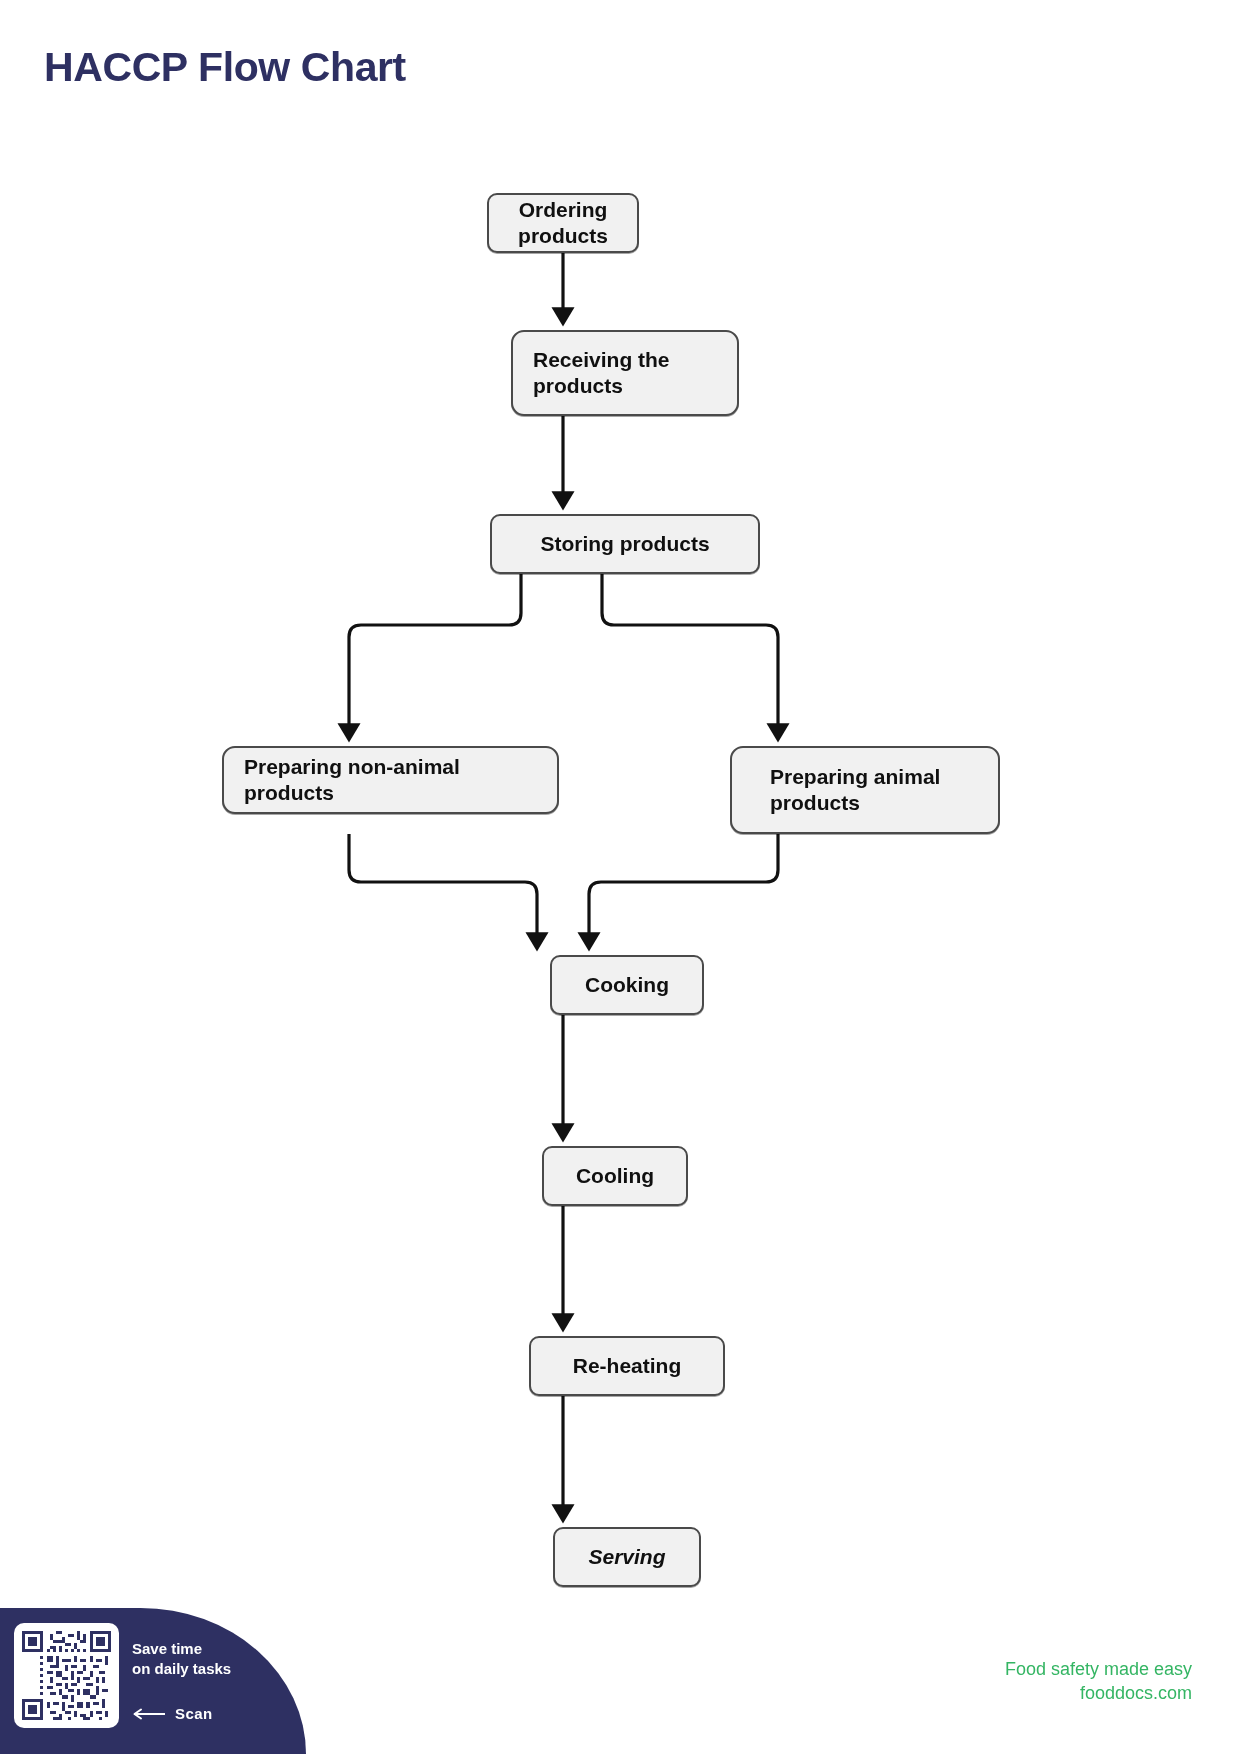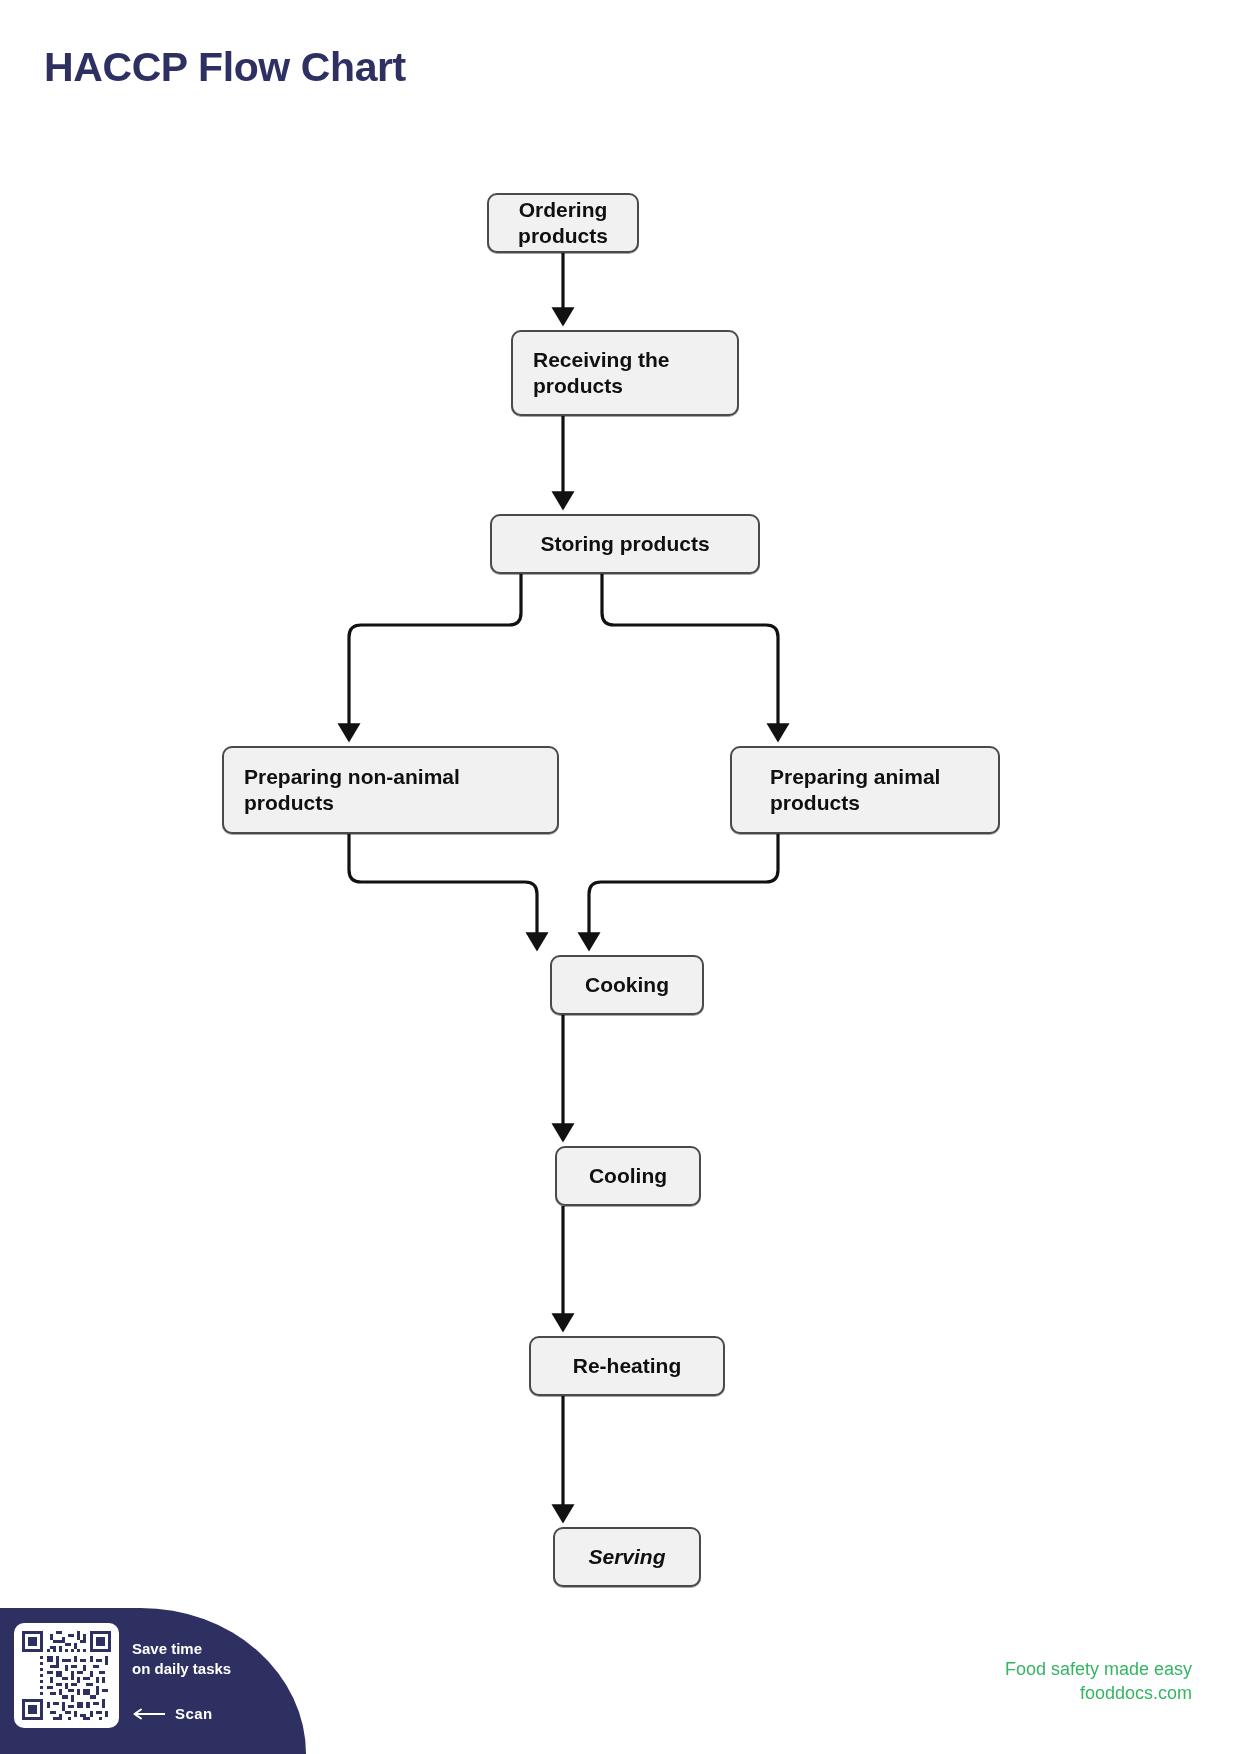--- a/index.html
+++ b/index.html
@@ -54,21 +54,21 @@
     align-items: center;
     color: #101010;
     font-weight: bold;
     font-size: 21px;
     line-height: 1.25;
     padding: 0 20px;
     font-family: "Liberation Sans", sans-serif;
     box-shadow: 0 1px 0 rgba(0,0,0,0.35);
   }
   .node.center { justify-content: center; text-align: center; }
-  .node.left   { justify-content: center; text-align: left; }
+  .node.left   { justify-content: center; text-align: left; border-radius: 13px; }
 
   
   #qr-badge {
     position: absolute;
     left: 0;
     top: 1608px;
     width: 306px;
     height: 146px;
     background: #2e3062;
     border-top-right-radius: 170px 150px;
@@ -206,33 +206,33 @@
     </div>
 
     <div class="node left" style="left:511px; top:330px; width:228px; height:86px;">
       <span>Receiving the products</span>
     </div>
 
     <div class="node center" style="left:490px; top:514px; width:270px; height:60px;">
       <span>Storing products</span>
     </div>
 
-    <div class="node left" style="left:222px; top:746px; width:337px; height:88px;">
+    <div class="node left" style="left:222px; top:746px; width:337px; height:68px;">
       <span>Preparing non-animal products</span>
     </div>
 
     <div class="node left" style="left:730px; top:746px; width:270px; height:88px;padding-left:38px;">
       <span>Preparing animal products</span>
     </div>
 
     <div class="node center" style="left:550px; top:955px; width:154px; height:60px;">
       <span>Cooking</span>
     </div>
 
-    <div class="node center" style="left:555px; top:1146px; width:146px; height:60px;">
+    <div class="node center" style="left:542px; top:1146px; width:146px; height:60px;">
       <span>Cooling</span>
     </div>
 
     <div class="node center" style="left:529px; top:1336px; width:196px; height:60px;">
       <span>Re-heating</span>
     </div>
 
     <div class="node center" style="left:553px; top:1527px; width:148px; height:60px;font-style:italic;">
       <span>Serving</span>
     </div>

